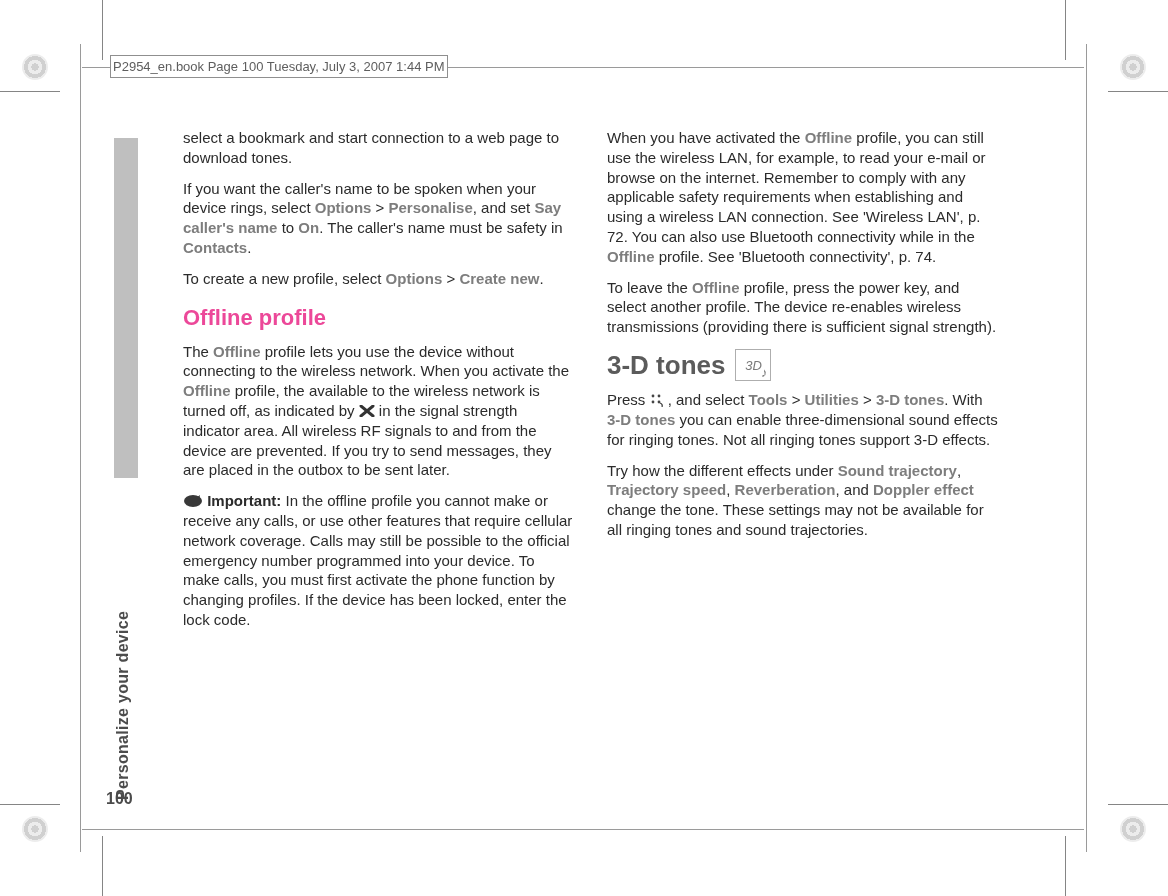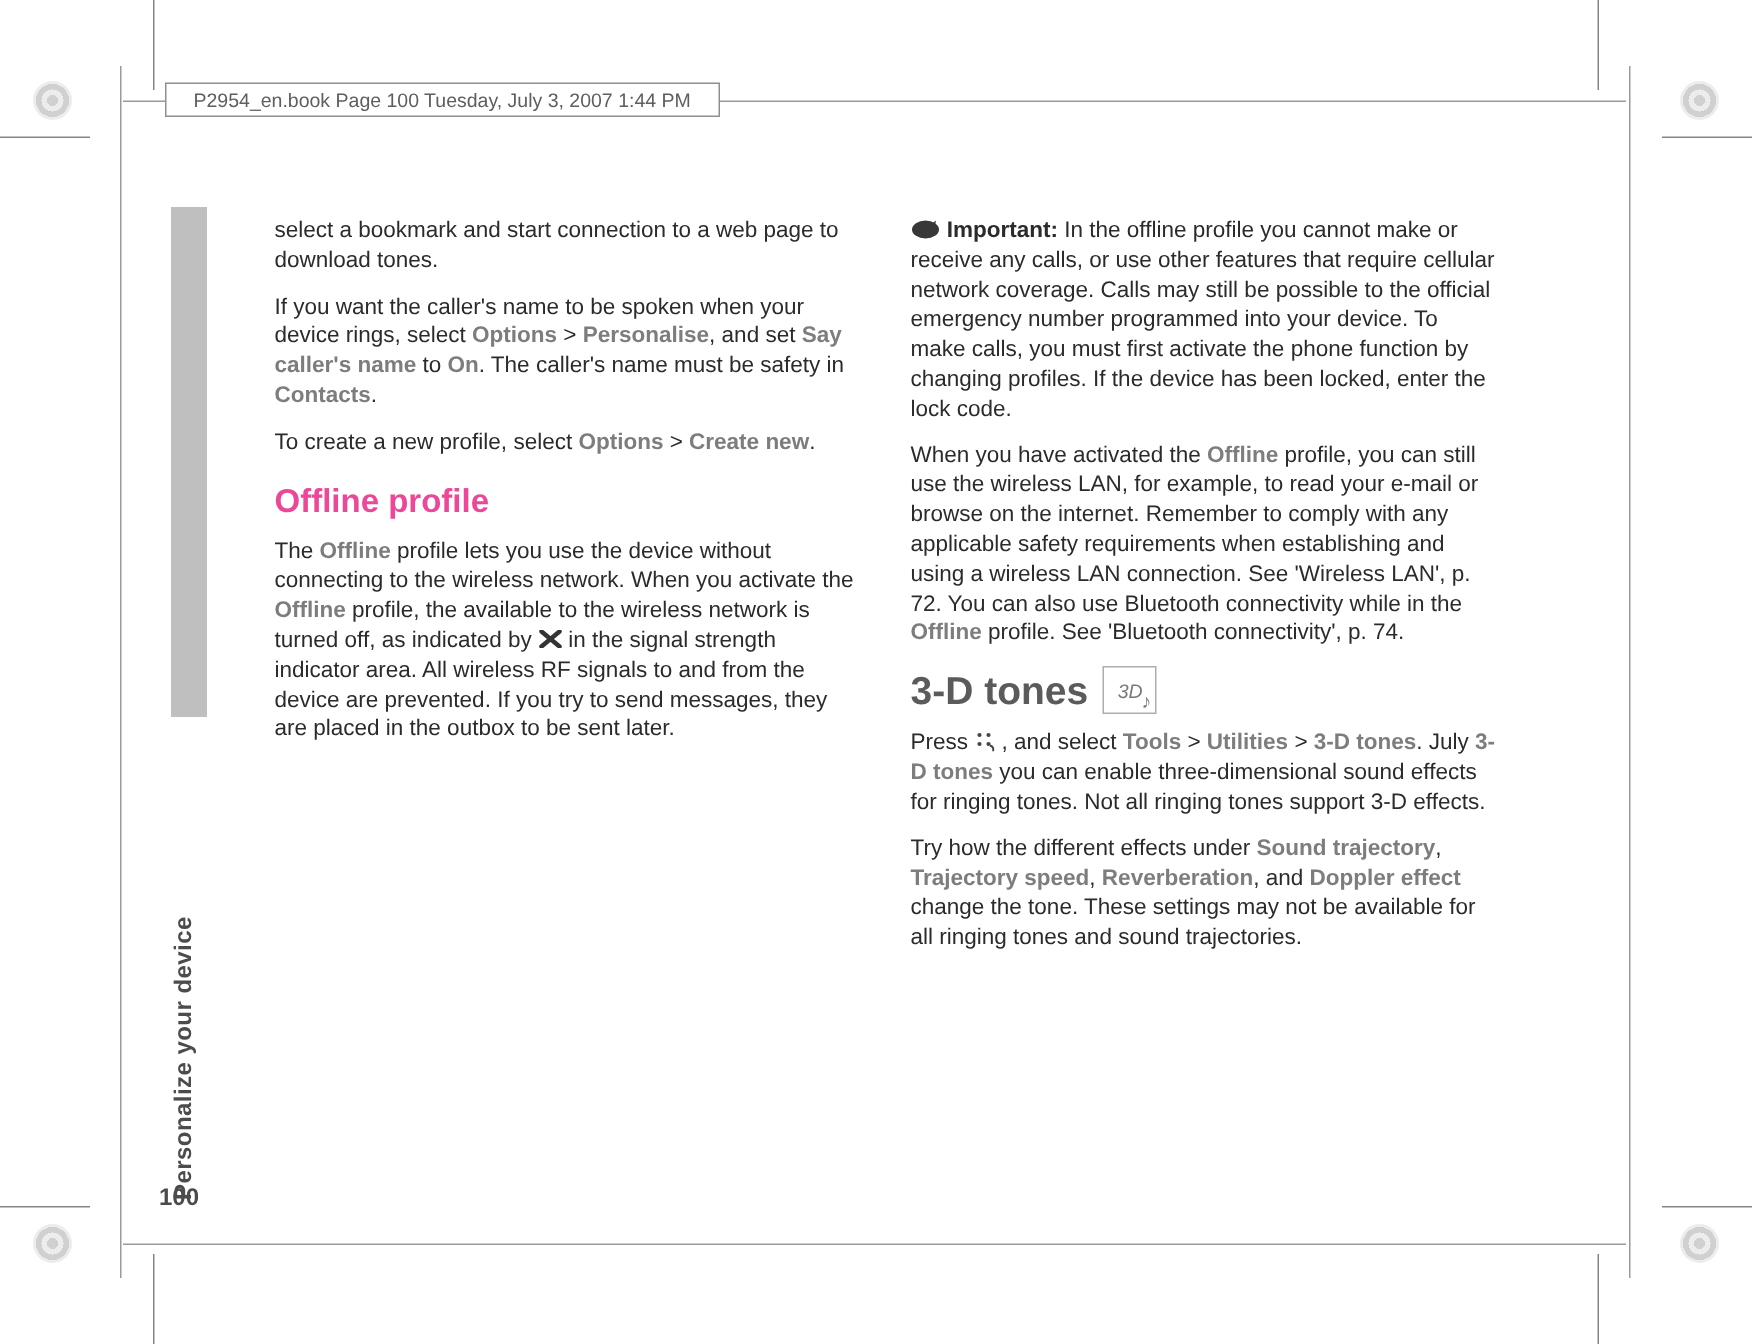--- a/index.html
+++ b/index.html
@@ -22,21 +22,21 @@
     border-radius: 50%;
     background: radial-gradient(circle, #aaa 0 20%, #ddd 20% 40%, #aaa 40% 60%, #ddd 60% 80%, #aaa 80% 100%);
     opacity: .55;
   }
   .frame-line-h { position: absolute; height: .5px; background: #9a9a9a; left: 82px; right: 84px; }
   .frame-line-v { position: absolute; width: .5px; background: #9a9a9a; top: 44px; bottom: 44px; }
   .header-box {
     position: absolute;
     left: 110px; top: 55px;
     border: .5px solid #8f8f8f;
-    padding: 3px 18px;
+    padding: 3px 2px;
     font-size: 13px;
     color: #5e5e5e;
     background: #fff;
   }
   .side-tab {
     position: absolute;
     left: 114px; top: 138px;
     width: 24px; height: 340px;
     background: #bfbfbf;
   }
@@ -55,21 +55,21 @@
   .page-no {
     position: absolute;
     left: 106px; bottom: 88px;
     font-weight: bold;
     font-size: 16px;
     color: #4b4b4b;
     text-align: right;
   }
   .content {
     position: absolute;
-    left: 183px; top: 144px;
+    left: 183px; top: 128px;
     width: 816px;
     column-count: 2;
     column-gap: 32px;
     font-size: 15px;
     line-height: 1.32;
     color: #2b2b2b;
   }
   .content p { margin: 0 0 11px 0; }
   .em { color: #7d7d7d; font-weight: bold; }
   h2 {
@@ -184,38 +184,41 @@
           <path d="M13 4 L17 1 L16 6 Z" fill="#383838"></path>
         </svg>
     </span>
     <b>Important:</b><span> In the offline profile you cannot make or receive any calls, or use other features that require cellular network coverage. Calls may still be possible to the official emergency number programmed into your device. To make calls, you must first activate the phone function by changing profiles. If the device has been locked, enter the lock code.</span>
   </p>
 
   <p>
     <span>When you have activated the </span><span class="em">Offline</span><span> profile, you can still use the wireless LAN, for example, to read your e-mail or browse on the internet. Remember to comply with any applicable safety requirements when establishing and using a wireless LAN connection. See 'Wireless LAN', p. 72. You can also use Bluetooth connectivity while in the </span><span class="em">Offline</span><span> profile. See 'Bluetooth connectivity', p. 74.</span>
   </p>
 
+  <p>
+    <span>To leave the </span><span class="em">Offline</span><span> profile, press the power key, and select another profile. The device re-enables wireless transmissions (providing there is sufficient signal strength).</span>
+  </p>
 
   <h1 class="tones keep">
     <span>3-D tones</span>
     <span class="icon-3d">3D</span>
   </h1>
 
   <p class="keep">
     <span>Press </span>
     <span class="icon-menu">
       <svg viewBox="0 0 14 14">
         <circle cx="3" cy="3" r="1.4" fill="#444"></circle>
           <circle cx="9" cy="3" r="1.4" fill="#444"></circle>
         <circle cx="3" cy="9" r="1.4" fill="#444"></circle>
           <circle cx="9" cy="9" r="1.4" fill="#444"></circle>
         <path d="M10 10 Q13 11 12 14" stroke="#444" stroke-width="1.3" fill="none"></path>
       </svg>
     </span>
-    <span>, and select </span><span class="em">Tools</span><span> &gt; </span><span class="em">Utilities</span><span> &gt; </span><span class="em">3-D tones</span><span>. July </span><span class="em">3-D tones</span><span> you can enable three-dimensional sound effects for ringing tones. Not all ringing tones support 3-D effects.</span>
+    <span>, and select </span><span class="em">Tools</span><span> &gt; </span><span class="em">Utilities</span><span> &gt; </span><span class="em">3-D tones</span><span>. With </span><span class="em">3-D tones</span><span> you can enable three-dimensional sound effects for ringing tones. Not all ringing tones support 3-D effects.</span>
   </p>
 
 
   <p>
     <span>Try how the different effects under </span><span class="em">Sound trajectory</span><span>, </span><span class="em">Trajectory speed</span><span>, </span><span class="em">Reverberation</span><span>, and </span><span class="em">Doppler effect</span><span> change the tone. These settings may not be available for all ringing tones and sound trajectories.</span>
   </p>
 
 </div>
 
 </body></html>

